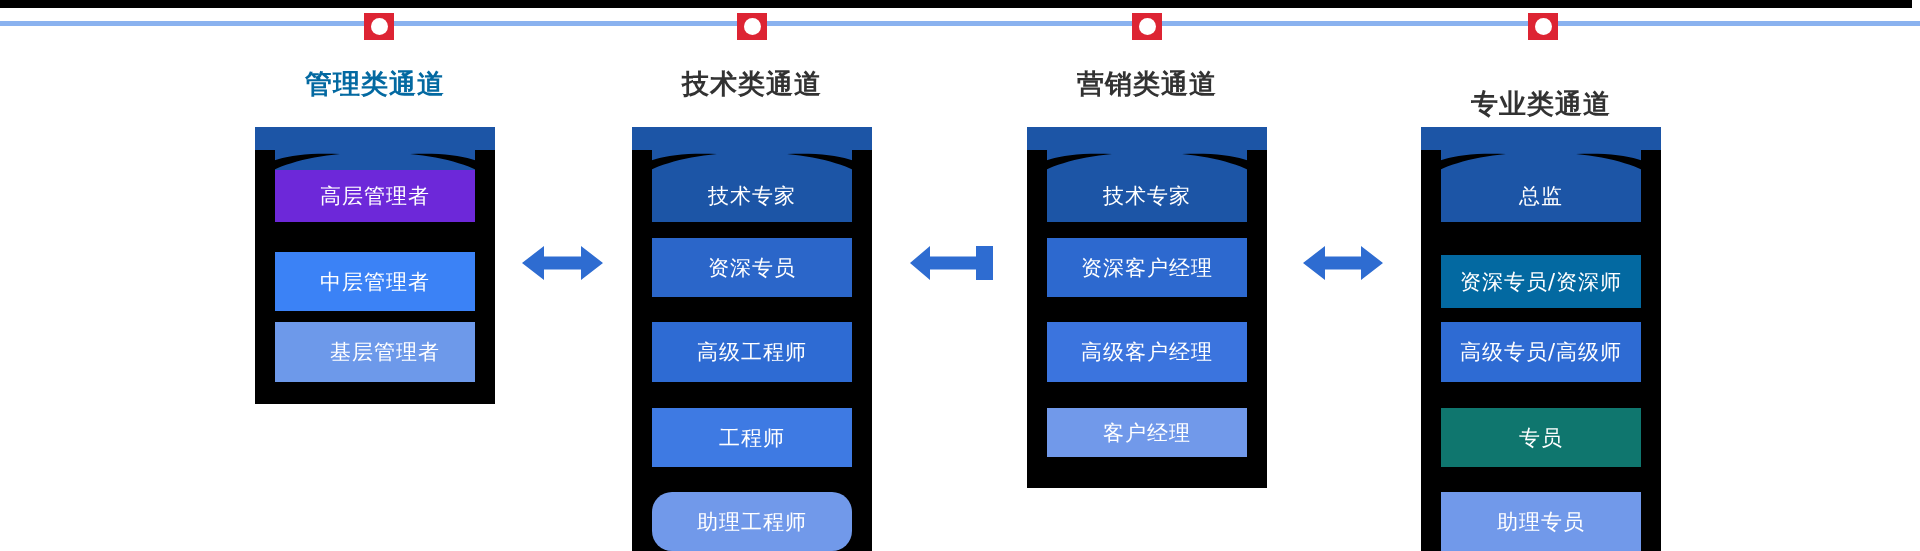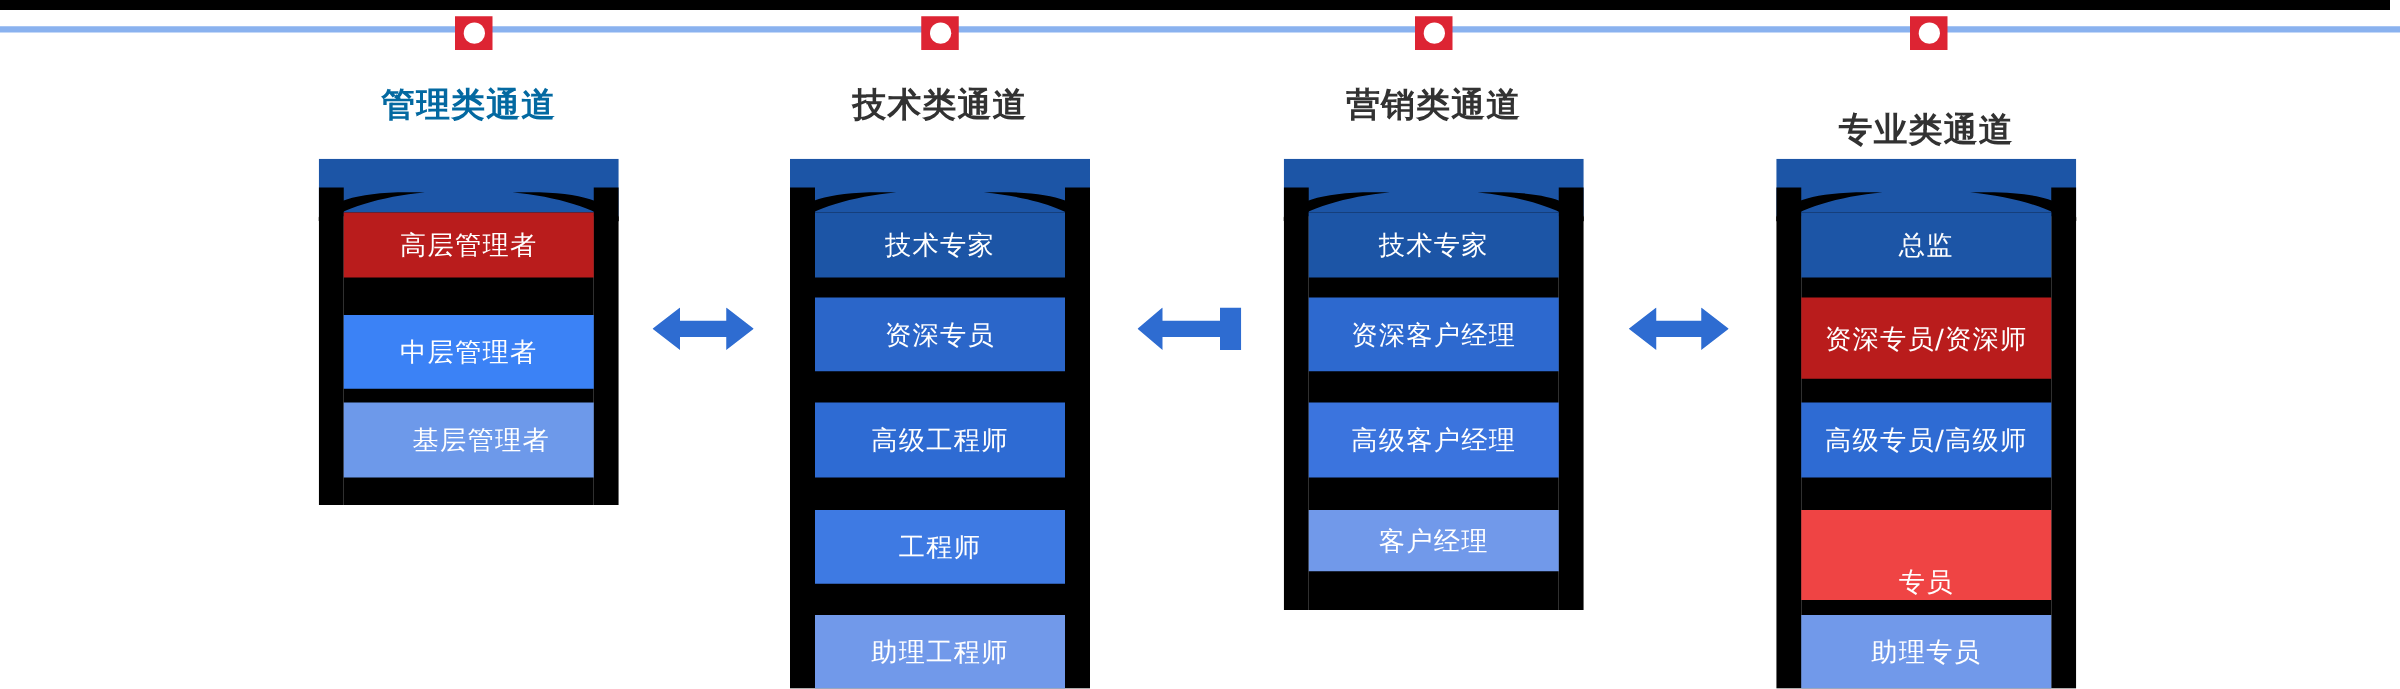--- a/index.html
+++ b/index.html
@@ -117,21 +117,21 @@
         <div class="marker-dot" style="background: rgb(255, 255, 255);"></div>
       </div>
     </div>
   <div id="channels">
       <div class="channel-title" style="left: 225px; color: #0369a1;">管理类通道</div>
       <div class="ladder-frame" style="left: 255px; height: 277px;">
         <div class="ladder-cap" style="background: rgb(28, 85, 166);"></div>
         <div class="ladder-body" style="height: 234px; background: rgb(0, 0, 0);"></div>
         <div class="ladder-rail left" style="height: 254px; background: rgb(0, 0, 0);"></div>
         <div class="ladder-rail right" style="height: 254px; background: rgb(0, 0, 0);"></div>
-        <div class="level-box" style="top: 43px; height: 52px; background: #b91c1c; text-align: right;">
+        <div class="level-box" style="top: 43px; height: 52px; background: #6d28d9; text-align: right;">
           <span class="level-label" style="color: rgb(255, 255, 255);">高层管理者</span>
         </div>
         <div class="level-box" style="top: 125px; height: 59px; background: #3b82f6;">
           <span class="level-label" style="color: rgb(255, 255, 255);">中层管理者</span>
         </div>
         <div class="level-box" style="top: 195px; height: 60px; background: rgb(109, 153, 234);">
           <span class="level-label" style="color: rgb(255, 255, 255); margin-left: 20px;">基层管理者</span>
         </div>
         <svg class="cap-swoosh" viewBox="0 0 250 36">
           <path d="M3,33 C12,19 34,9 90,11 C55,14 22,24 10,36 Z" fill="#000000"></path>
@@ -149,21 +149,21 @@
         </div>
         <div class="level-box" style="top: 111px; height: 59px; background: rgb(43, 102, 201);">
           <span class="level-label" style="color: rgb(255, 255, 255);">资深专员</span>
         </div>
         <div class="level-box" style="top: 195px; height: 60px; background: rgb(46, 107, 211);">
           <span class="level-label" style="color: rgb(255, 255, 255);">高级工程师</span>
         </div>
         <div class="level-box" style="top: 281px; height: 59px; background: rgb(62, 122, 227);">
           <span class="level-label" style="color: rgb(255, 255, 255);">工程师</span>
         </div>
-        <div class="level-box" style="top: 365px; height: 59px; background: rgb(113, 153, 234);">
+        <div class="level-box" style="top: 365px; height: 59px; background: rgb(113, 153, 234); border-radius: 20px;">
           <span class="level-label" style="color: rgb(255, 255, 255);">助理工程师</span>
         </div>
         <svg class="cap-swoosh" viewBox="0 0 250 36">
           <path d="M3,33 C12,19 34,9 90,11 C55,14 22,24 10,36 Z" fill="#000000"></path>
           <path d="M247,33 C238,19 216,9 160,11 C195,14 228,24 240,36 Z" fill="#000000"></path>
         </svg>
       </div>
       <div class="channel-title" style="left: 997px; color: rgb(50, 50, 50);">营销类通道</div>
       <div class="ladder-frame" style="left: 1027px; height: 361px;">
         <div class="ladder-cap" style="background: rgb(28, 85, 166);"></div>
@@ -189,27 +189,27 @@
       </div>
       <div class="channel-title" style="left: 1391px; color: rgb(50, 50, 50); margin-top: 20px;">专业类通道</div>
       <div class="ladder-frame" style="left: 1421px; height: 424px;">
         <div class="ladder-cap" style="background: rgb(28, 85, 166);"></div>
         <div class="ladder-body" style="height: 381px; background: rgb(0, 0, 0);"></div>
         <div class="ladder-rail left" style="height: 401px; background: rgb(0, 0, 0);"></div>
         <div class="ladder-rail right" style="height: 401px; background: rgb(0, 0, 0);"></div>
         <div class="level-box" style="top: 43px; height: 52px; background: rgb(28, 85, 166);">
           <span class="level-label" style="color: rgb(255, 255, 255);">总监</span>
         </div>
-        <div class="level-box" style="top: 111px; height: 65px; background: #b91c1c;">
+        <div class="level-box" style="top: 128px; height: 53px; background: #0369a1;">
           <span class="level-label" style="color: rgb(255, 255, 255);">资深专员/资深师</span>
         </div>
         <div class="level-box" style="top: 195px; height: 60px; background: rgb(46, 107, 211);">
           <span class="level-label" style="color: rgb(255, 255, 255);">高级专员/高级师</span>
         </div>
-        <div class="level-box" style="top: 281px; height: 72px; background: #ef4444; align-items: flex-end;">
+        <div class="level-box" style="top: 281px; height: 59px; background: #0f766e;">
           <span class="level-label" style="color: rgb(255, 255, 255);">专员</span>
         </div>
         <div class="level-box" style="top: 365px; height: 59px; background: rgb(113, 153, 234);">
           <span class="level-label" style="color: rgb(255, 255, 255);">助理专员</span>
         </div>
         <svg class="cap-swoosh" viewBox="0 0 250 36">
           <path d="M3,33 C12,19 34,9 90,11 C55,14 22,24 10,36 Z" fill="#000000"></path>
           <path d="M247,33 C238,19 216,9 160,11 C195,14 228,24 240,36 Z" fill="#000000"></path>
         </svg>
       </div>

